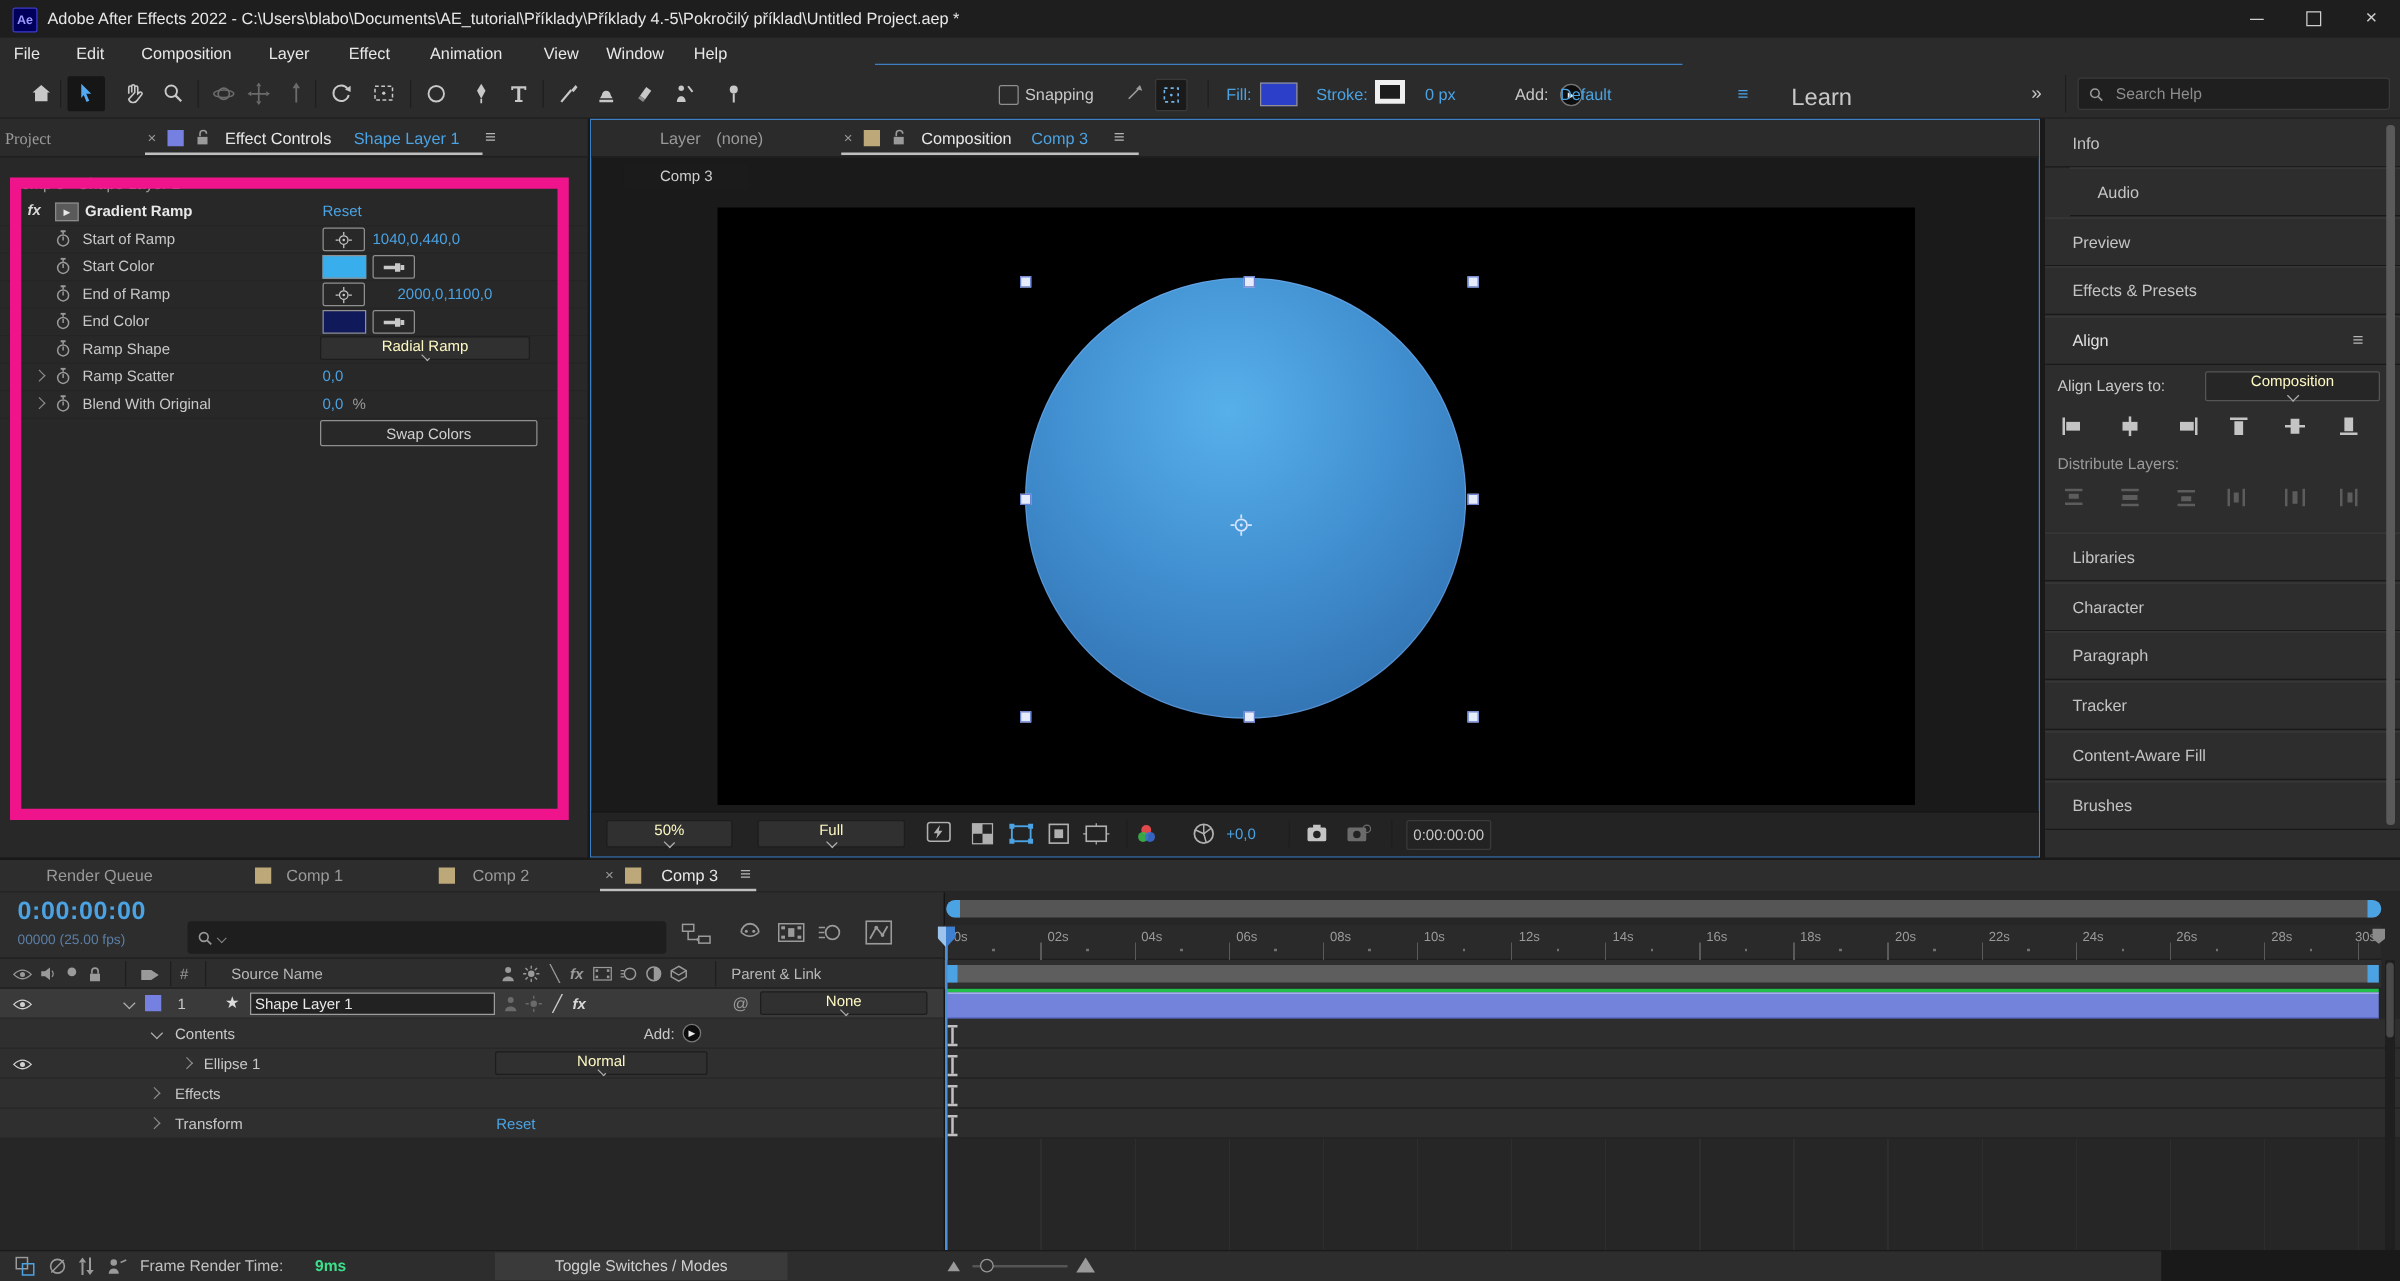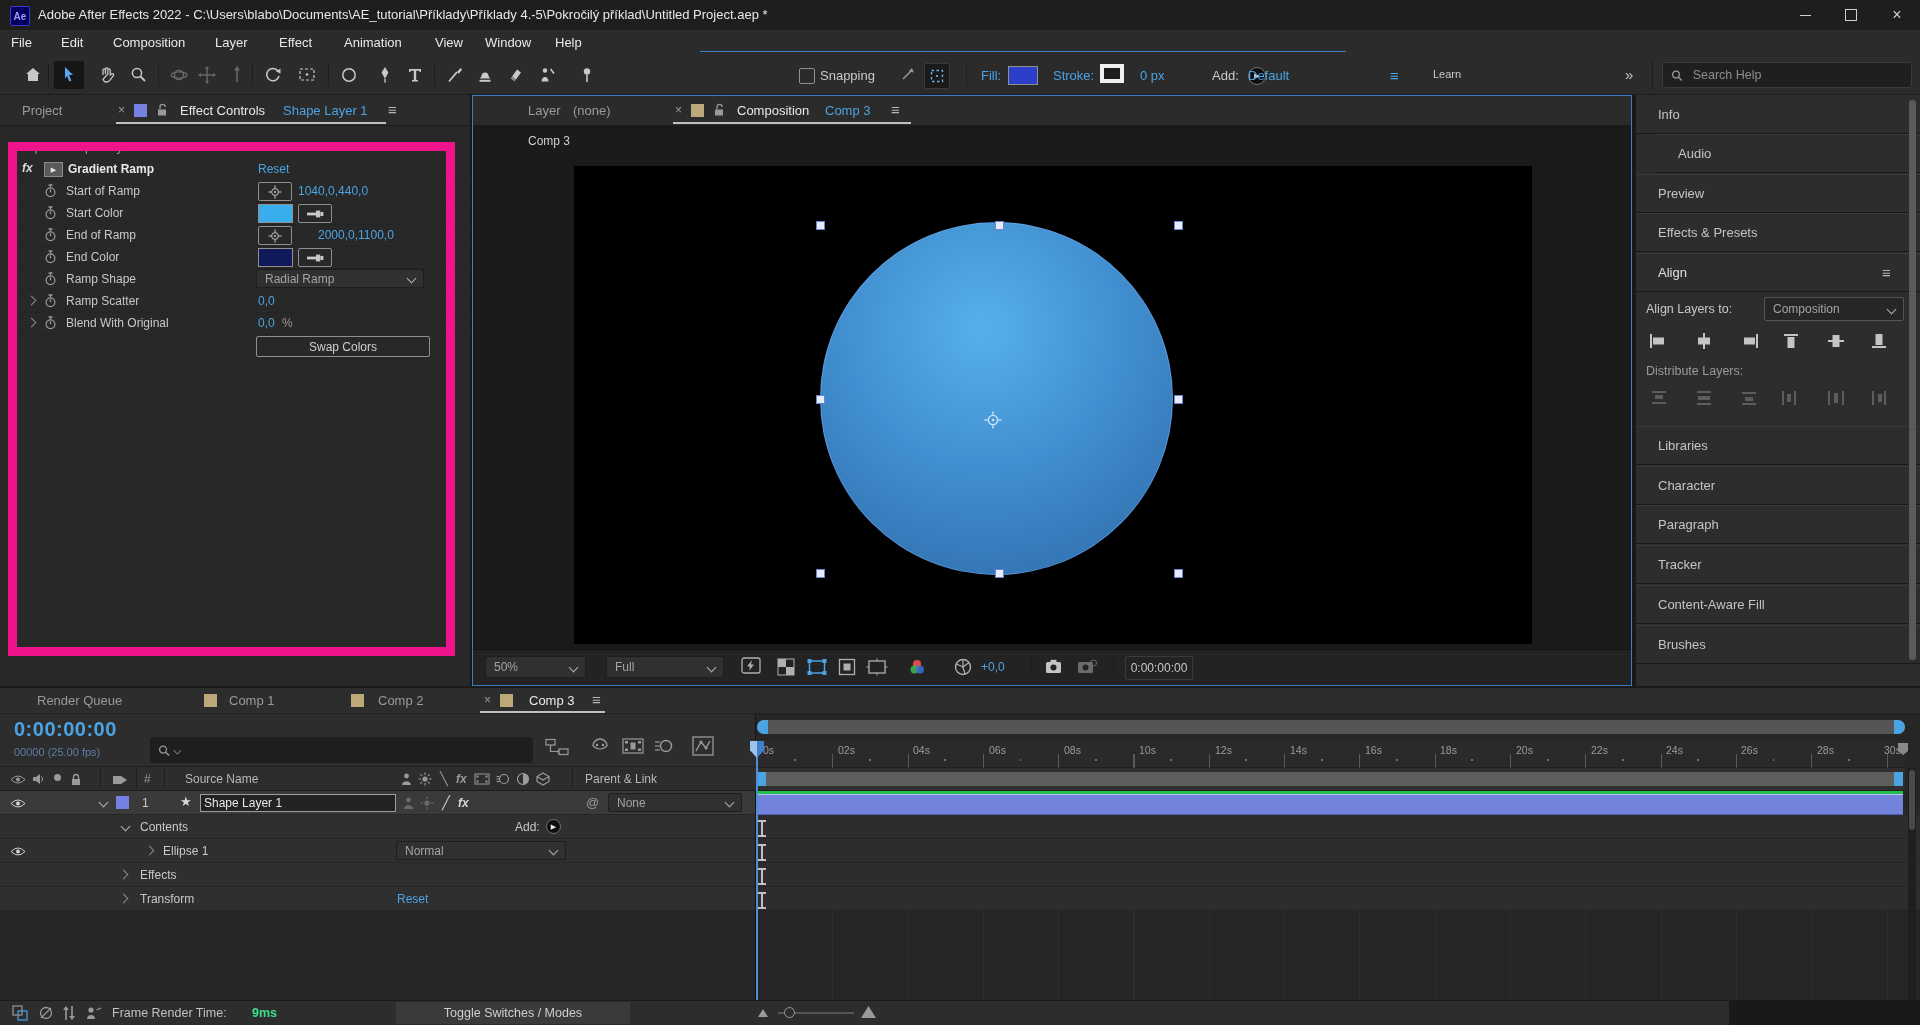--- a/index.html
+++ b/index.html
@@ -11,21 +11,21 @@
   .dim{color:#9a9a9a;}.bright{color:#e8e8e8;}
   .blue{color:#4ba3e3;}
   .bar{background:#2b2b2b;}
   .flex{display:flex;align-items:center;}
   .tool{width:30px;height:28px;display:flex;align-items:center;justify-content:center;}
   .tool.active{background:#161616;border-radius:2px;}
   .vdiv{width:1px;background:#1e1e1e;}
   .chev{display:inline-block;width:6px;height:6px;border-right:1.5px solid #b0b0b0;border-bottom:1.5px solid #b0b0b0;transform:rotate(45deg);}
   .chev.r{transform:rotate(-45deg);}
   .chev.dimc{border-color:#8a8a8a;}
-  .ddbox{background:#303030;border:1px solid #1d1d1d;border-radius:2px;display:flex;align-items:center;justify-content:space-between;padding:0 8px;color:#a3a3a3;}
+  .ddbox{background:#303030;border:1px solid #1d1d1d;border-radius:2px;display:flex;align-items:center;justify-content:space-between;padding:0 8px;color:#fef9c3;flex-direction:column;}
   .tabtext{font-size:13px;}
   .sq{width:13px;height:13px;display:inline-block;}
   .underline{height:2px;background:#bfbfbf;}
   .swatch{border:1px solid #909090;}
   .btn-outline{border:1px solid #8f8f8f;border-radius:2px;display:flex;align-items:center;justify-content:center;color:#cfcfcf;background:transparent;}
   .ruler-lab{font-size:10.5px;color:#9a9a9a;}
   .ibeam{width:8px;height:13px;border-top:2px solid #c0c0c0;border-bottom:2px solid #c0c0c0;position:absolute;}
   .ibeam::after{content:"";position:absolute;left:3px;top:0;bottom:0;width:2px;background:#c0c0c0;}
   .handle{width:7px;height:7px;background:#e7ecfb;border:1px solid #6b84d6;position:absolute;}
   .rowline{border-bottom:1px solid #242424;}
@@ -204,35 +204,35 @@
     <div class="a swatch" style="left:1008px;top:10px;width:28px;height:17px;background:#2b3fc9;"></div>
     <span class="a t blue" style="left:1053px;top:12px;font-size:13px;">Stroke:</span>
     <div class="a" style="left:1100px;top:8px;width:24px;height:19px;background:#1d1d1d;border:4px solid #f0f0f0;box-sizing:border-box;"></div>
     <span class="a t blue" style="left:1140px;top:12px;font-size:13px;">0 px</span>
     <span class="a t" style="left:1212px;top:12px;font-size:13px;">Add:</span>
     <div class="a" style="left:1248px;top:11px;width:16px;height:16px;border-radius:50%;background:#0d0d0d;border:1px solid #777;display:flex;align-items:center;justify-content:center;">
         <span style="color:#e8e8e8;font-size:7px;">▶</span>
       </div>
     <span class="a t blue" style="left:1248px;top:12px;font-size:13px;text-align:center;">Default</span>
     <span class="a blue" style="left:1390px;top:11px;font-size:15px;">≡</span>
-    <span class="a t" style="left:1433px;top:12px;font-size:11px;">Learn</span>
+    <span class="a t" style="left:1433px;top:12px;font-size:19px;">Learn</span>
     <span class="a t" style="left:1625px;top:10px;font-size:15px;">»</span>
     <div class="a vdiv" style="left:1652px;top:4px;height:30px;"></div>
     <div class="a flex" style="left:1662px;top:6px;width:250px;height:26px;background:#1f1f1f;border:1px solid #3a3a3a;border-radius:3px;padding:0 8px;box-sizing:border-box;gap:8px;">
       <svg width="13" height="13" viewBox="0 0 13 13">
           <circle cx="5.5" cy="5.5" r="3.8" fill="none" stroke="#9a9a9a" stroke-width="1.4"></circle>
           <line x1="8.4" y1="8.4" x2="12" y2="12" stroke="#9a9a9a" stroke-width="1.5"></line>
         </svg>
       <input class="searchfield" placeholder="Search Help" style="">
     </div>
   </div>
 
   <div class="a" style="left:0;top:95px;width:470px;height:591px;background:#282828;">
     <div class="a bar" style="left:0;top:0;width:470px;height:31px;border-bottom:1px solid #1d1d1d;box-sizing:border-box;">
-      <span class="a t dim tabtext" style="left:22px;top:8px;">Project</span>
+      <span class="a t dim tabtext" style="left:4px;top:8px;font-family:Liberation Serif, serif;">Project</span>
       <span class="a t dim" style="left:118px;top:8px;">×</span>
       <span class="a sq" style="left:134px;top:9px;background:#7580e0;"></span>
       <svg class="a" style="left:156px;top:8px;" width="12" height="14" viewBox="0 0 12 14">
           <rect x="2" y="6.5" width="8" height="6" fill="#9a9a9a"></rect>
           <path d="M4 6 V4 a2.6 2.6 0 0 1 5.2 0" fill="none" stroke="#9a9a9a" stroke-width="1.3"></path>
         </svg>
       <span class="a t bright tabtext" style="left:180px;top:8px;">Effect Controls</span>
       <span class="a t blue tabtext" style="left:283px;top:8px;">Shape Layer 1</span>
       <span class="a" style="left:388px;top:6px;font-size:15px;color:#b5b5b5;">≡</span>
       <div class="a underline" style="left:116px;top:27px;width:270px;"></div>

